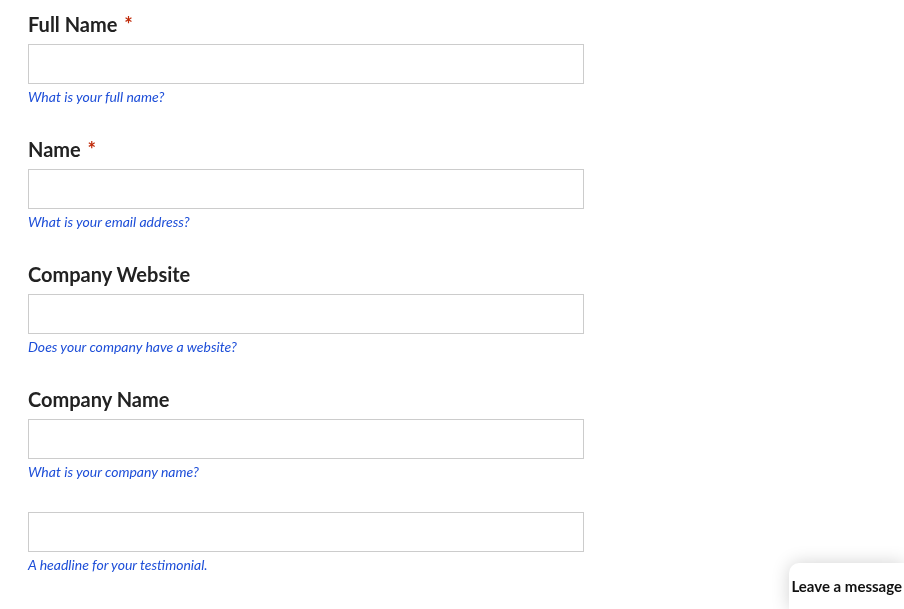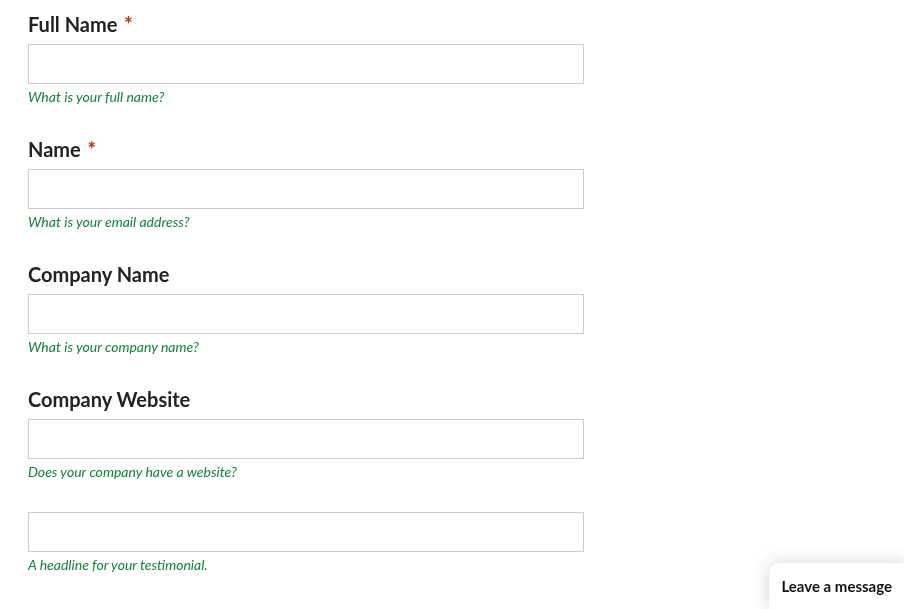--- a/index.html
+++ b/index.html
@@ -39,30 +39,30 @@
       height: 40px;
       border: 1px solid #ccc;
       padding: 8px 10px;
       font-size: 14px;
       font-family: inherit;
       background: #fff;
     }
     .field-hint {
       font-style: italic;
       font-size: 14px;
-      color: #15803d;
+      color: #1d4ed8;
       margin-top: 4px;
       display: block;
     }
     .chat-widget {
       position: absolute;
       bottom: 0;
       right: 0;
       background: #fff;
-      padding: 14px 12px;
+      padding: 14px 2px;
       font-weight: 700;
       font-size: 15px;
       color: #111;
       border-top-left-radius: 10px;
       box-shadow: 0 0 18px rgba(0,0,0,0.18);
       cursor: pointer;
     }
   </style>
 </head>
 <body>
@@ -82,32 +82,32 @@
     <label class="field-label">
       <span>Name</span>
       <span class="required">*</span>
     </label>
     <input type="text" class="field-input" style="">
     <span class="field-hint">What is your email address?</span>
   </div>
 
   <div class="form-field">
     <label class="field-label">
+      <span>Company Website</span>
+    </label>
+    <input type="text" class="field-input" style="">
+    <span class="field-hint">Does your company have a website?</span>
+  </div>
+
+  <div class="form-field">
+    <label class="field-label">
       <span>Company Name</span>
     </label>
     <input type="text" class="field-input" style="">
     <span class="field-hint">What is your company name?</span>
-  </div>
-
-  <div class="form-field">
-    <label class="field-label">
-      <span>Company Website</span>
-    </label>
-    <input type="text" class="field-input" style="">
-    <span class="field-hint">Does your company have a website?</span>
   </div>
 
   <div class="form-field">
     <input type="text" class="field-input" style="">
     <span class="field-hint">A headline for your testimonial.</span>
   </div>
 
 </div>
 
 <div class="chat-widget">

